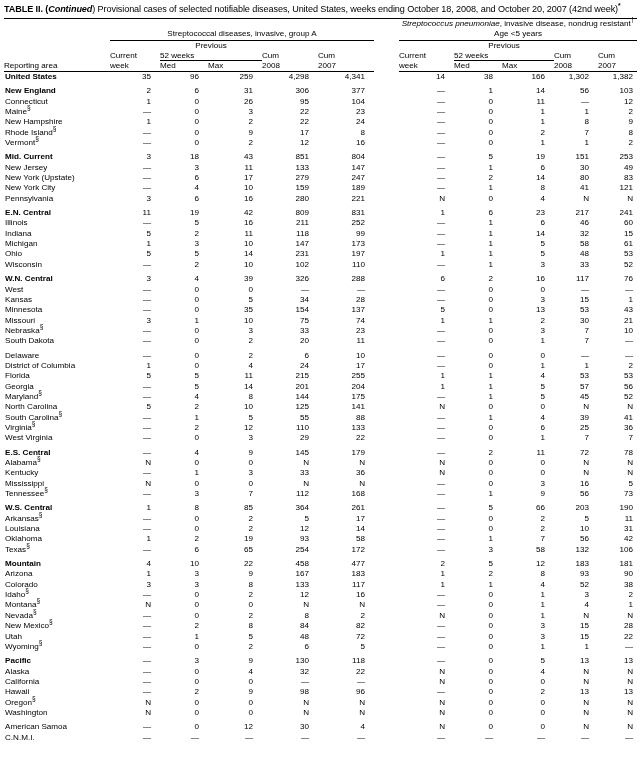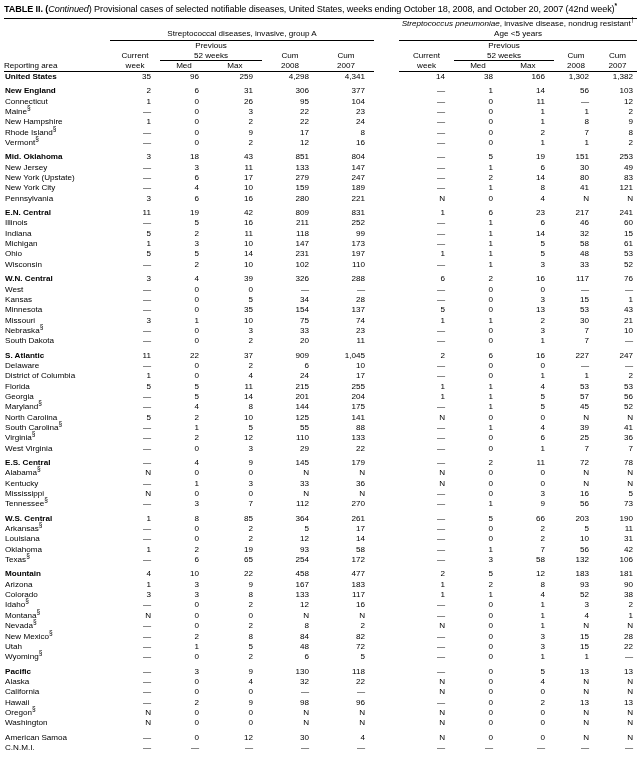--- a/index.html
+++ b/index.html
@@ -25,21 +25,21 @@
 
   
   .title {
     font-size: 9.1px;
     line-height: 11.2px;
     padding: 4px 4px 0 4px;
     font-weight: bold;
     letter-spacing: -0.1px;
   }
   .title .reg { font-weight: normal; }
-  .title .ital { font-style: italic; font-weight: normal; }
+  .title .ital { font-style: italic; font-weight: bold; }
   .sup { font-size: 6.6px; vertical-align: super; line-height: 0; }
 
   
   table.tbl {
     border-collapse: collapse;
     width: 633px;
     margin: 3px 4px 0 4px;
     table-layout: fixed;
     font-size: 8.1px;
   }
@@ -68,21 +68,20 @@
     font-size: 8.1px;
     line-height: 10px;
     padding-bottom: 1px !important;
   }
   .grp-title .ital { font-style: italic; }
   .rule-heavy { border-bottom: 1.3px solid #000; }
   .rule-light { border-bottom: 0.9px solid #000; }
   .rule-top-heavy { border-top: 1.4px solid #000; }
 
   .hdr-cell {
-    text-align: center;
     font-size: 8.1px;
     line-height: 9.6px;
     white-space: nowrap;
   }
   .hdr-area {
     text-align: left;
     font-size: 8.1px;
     line-height: 9.6px;
   }
   .prev-label {
@@ -275,21 +274,21 @@
           <td class="num">—</td>
           <td class="num">0</td>
           <td class="num">1</td>
           <td class="num">1</td>
           <td class="num2">2</td>
         </tr>
         <tr class="spacer">
           <td colspan="12"></td>
         </tr>
         <tr class="drow bold">
-          <td class="area">Mid. Oklahoma</td>
+          <td class="area">Mid. Current</td>
           <td class="num">3</td>
           <td class="num">18</td>
           <td class="num">43</td>
           <td class="num">851</td>
           <td class="num">804</td>
           <td></td>
           <td class="num">—</td>
           <td class="num">5</td>
           <td class="num">19</td>
           <td class="num">151</td>
@@ -535,34 +534,20 @@
           <td></td>
           <td class="num">—</td>
           <td class="num">0</td>
           <td class="num">1</td>
           <td class="num">7</td>
           <td class="num2">—</td>
         </tr>
         <tr class="spacer">
           <td colspan="12"></td>
         </tr>
-        <tr class="drow bold">
-          <td class="area">S. Atlantic</td>
-          <td class="num">11</td>
-          <td class="num">22</td>
-          <td class="num">37</td>
-          <td class="num">909</td>
-          <td class="num">1,045</td>
-          <td></td>
-          <td class="num">2</td>
-          <td class="num">6</td>
-          <td class="num">16</td>
-          <td class="num">227</td>
-          <td class="num2">247</td>
-        </tr>
         <tr class="drow">
           <td class="area">Delaware</td>
           <td class="num">—</td>
           <td class="num">0</td>
           <td class="num">2</td>
           <td class="num">6</td>
           <td class="num">10</td>
           <td></td>
           <td class="num">—</td>
           <td class="num">0</td>
@@ -740,21 +725,21 @@
           <td class="num">3</td>
           <td class="num">16</td>
           <td class="num2">5</td>
         </tr>
         <tr class="drow">
           <td class="area">Tennessee<span class="sup">§</span></td>
           <td class="num">—</td>
           <td class="num">3</td>
           <td class="num">7</td>
           <td class="num">112</td>
-          <td class="num">270</td>
+          <td class="num">168</td>
           <td></td>
           <td class="num">—</td>
           <td class="num">1</td>
           <td class="num">9</td>
           <td class="num">56</td>
           <td class="num2">73</td>
         </tr>
         <tr class="spacer">
           <td colspan="12"></td>
         </tr>

